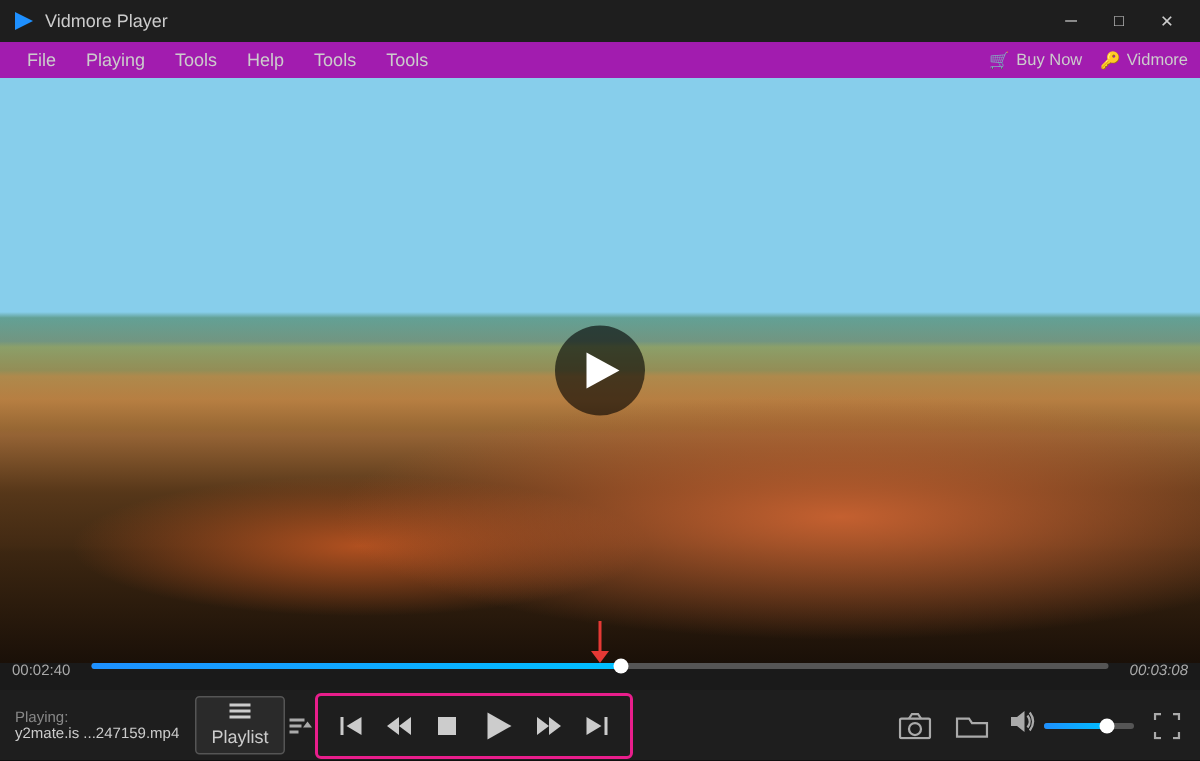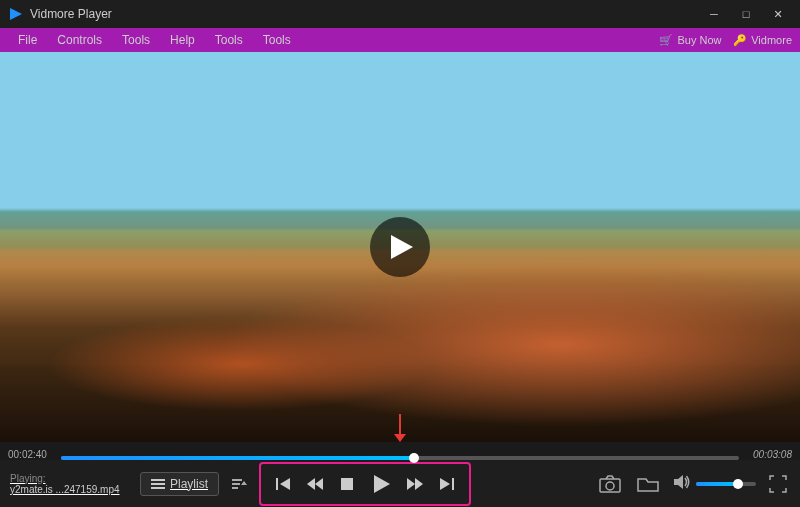--- a/index.html
+++ b/index.html
@@ -164,21 +164,21 @@
       border-left: 6px solid transparent;
       border-right: 6px solid transparent;
       border-top: 8px solid #e53935;
     }
 
     
     #progress-area {
       height: 18px;
       background: #1a1a1a;
       display: flex;
-      align-items: flex-end;
+      align-items: flex-start;
       padding: 0 8px;
       gap: 8px;
     }
     #time-left {
       font-size: 10px;
       color: #aaa;
       white-space: nowrap;
       min-width: 45px;
     }
     #time-right {
@@ -214,22 +214,21 @@
       background: #fff;
     }
 
     
     #controls-bar {
       height: 47px;
       background: #1e1e1e;
       display: flex;
       align-items: center;
       padding: 0 10px;
-      gap: 10px;
-      text-decoration: underline;
+      gap: 0;
     }
 
     #playing-info {
       display: flex;
       flex-direction: column;
       min-width: 120px;
     }
     #playing-label {
       font-size: 10px;
       color: #888;
@@ -248,20 +247,21 @@
       align-items: center;
       gap: 5px;
       background: #2a2a2a;
       border: 1px solid #555;
       border-radius: 3px;
       padding: 4px 10px;
       cursor: pointer;
       color: #ccc;
       font-size: 12px;
       white-space: nowrap;
+      flex-direction: column;
     }
 
     #playlist-icon {
       display: flex;
       flex-direction: column;
       gap: 2px;
     }
     #playlist-icon span {
       display: block;
       width: 14px;
@@ -381,21 +381,21 @@
   <span id="titlebar-title">Vidmore Player</span>
   <div id="titlebar-controls">
     <button class="titlebar-btn">─</button>
     <button class="titlebar-btn">□</button>
     <button class="titlebar-btn close">✕</button>
   </div>
 </div>
 
 <div id="menubar">
   <div class="menu-item">File</div>
-  <div class="menu-item">Controls</div>
+  <div class="menu-item">Playing</div>
   <div class="menu-item">Tools</div>
   <div class="menu-item">Help</div>
   <div class="menu-item">Tools</div>
   <div class="menu-item">Tools</div>
   <div id="menubar-right">
     <div class="topbar-action">
       <span>🛒</span>
       <span>Buy Now</span>
     </div>
     <div class="topbar-action">

